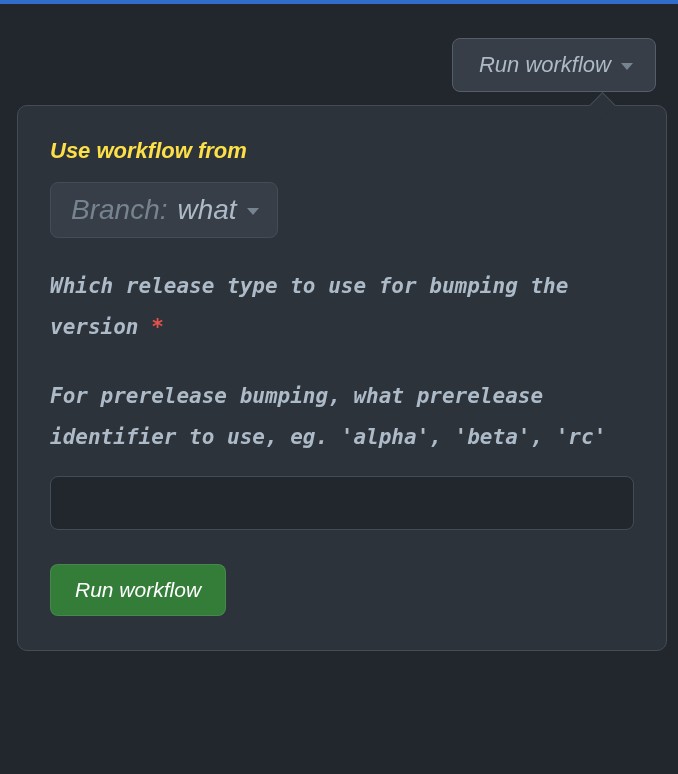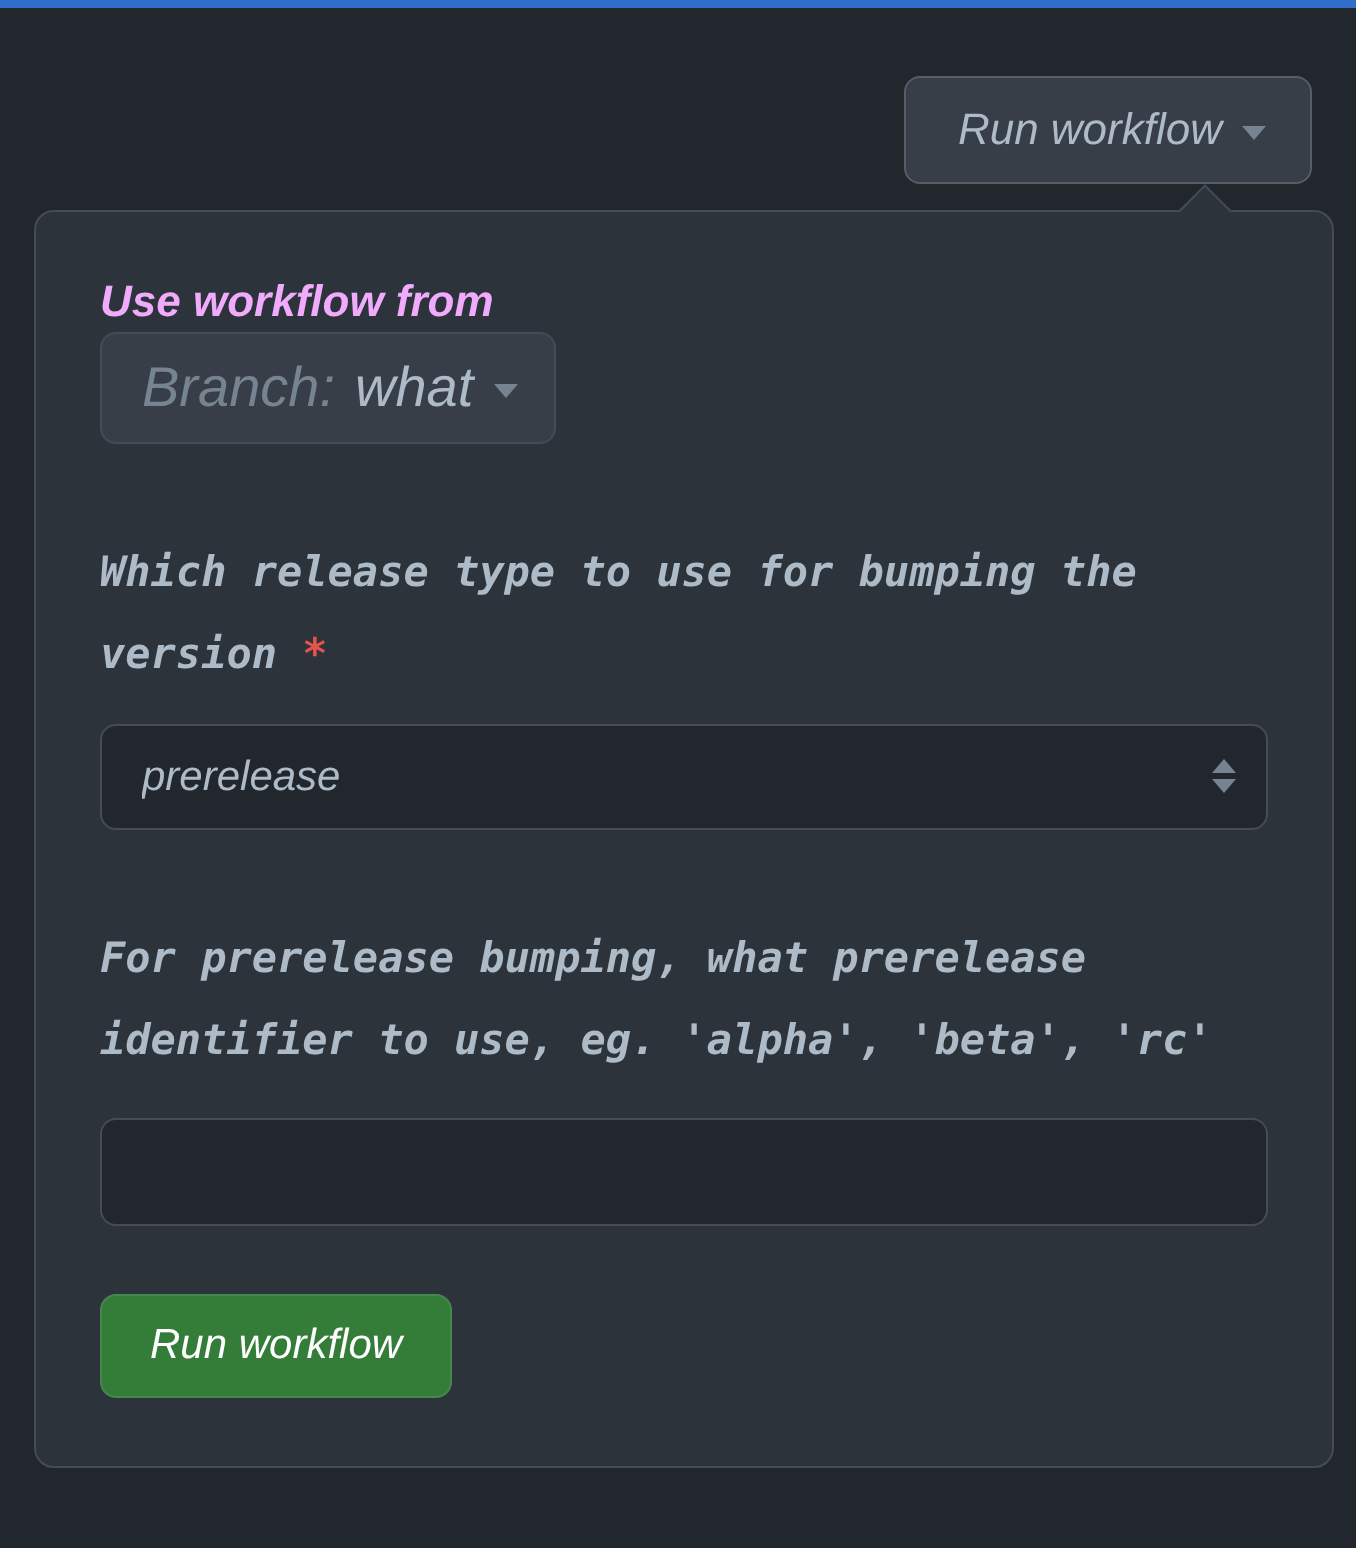--- a/index.html
+++ b/index.html
@@ -59,24 +59,24 @@
       position: absolute;
       top: -10px;
       right: 54px;
       width: 18px; height: 18px;
       background: #2d333b;
       border-top: 1px solid #444c56;
       border-left: 1px solid #444c56;
       transform: rotate(45deg);
     }
     .section-heading {
-      color: #f0abfc;
+      color: #fde047;
       font-size: 22px;
       font-weight: 600;
-      margin-bottom: 2px;
+      margin-bottom: 18px;
     }
     .branch-btn {
       display: inline-flex;
       align-items: center;
       gap: 10px;
       background: #373e47;
       border: 1px solid #444c56;
       border-radius: 8px;
       padding: 11px 18px 11px 20px;
       font-size: 28px;
@@ -93,21 +93,21 @@
       margin-top: 2px;
     }
     .mono-label {
       font-family: ui-monospace, SFMono-Regular, "SF Mono", Menlo, Consolas, monospace;
       font-size: 21px;
       line-height: 1.95;
       color: #adbac7;
       font-weight: 600;
     }
     .required-star { color: #e5534b; }
-    .spacer-top { margin-top: 44px; }
+    .spacer-top { margin-top: 28px; }
     .select-wrap {
       position: relative;
       margin-top: 14px;
     }
     .select-field {
       width: 100%;
       background: #22272e;
       border: 1px solid #444c56;
       border-radius: 8px;
       color: #adbac7;
@@ -185,29 +185,20 @@
     <span>Branch:</span>
     <span class="branch-name">what</span>
     <span class="caret-small"></span>
   </button>
 
   <div class="mono-label spacer-top">
     <span>Which release type to use for bumping the version</span>
     <span class="required-star">*</span>
   </div>
 
-  <div class="select-wrap">
-    <select class="select-field">
-      <option>prerelease</option>
-    </select>
-    <span class="sort-icon">
-      <span class="up"></span>
-        <span class="down"></span>
-    </span>
-  </div>
 
   <div class="mono-label spacer-top">For prerelease bumping, what prerelease identifier to use, eg. 'alpha', 'beta', 'rc'</div>
 
   <input type="text" class="text-input" value="" style="">
 
   <button class="submit-btn">Run workflow</button>
 
 </div>
 
 </body></html>

